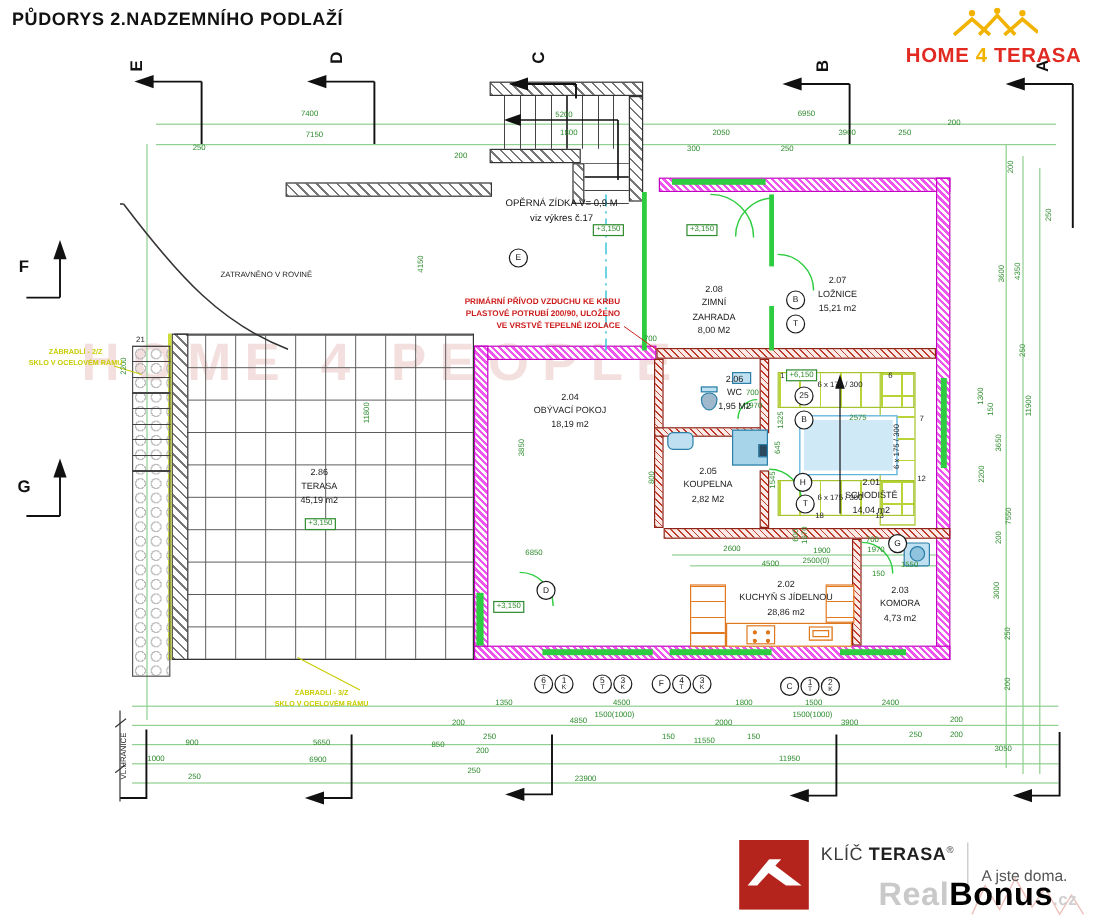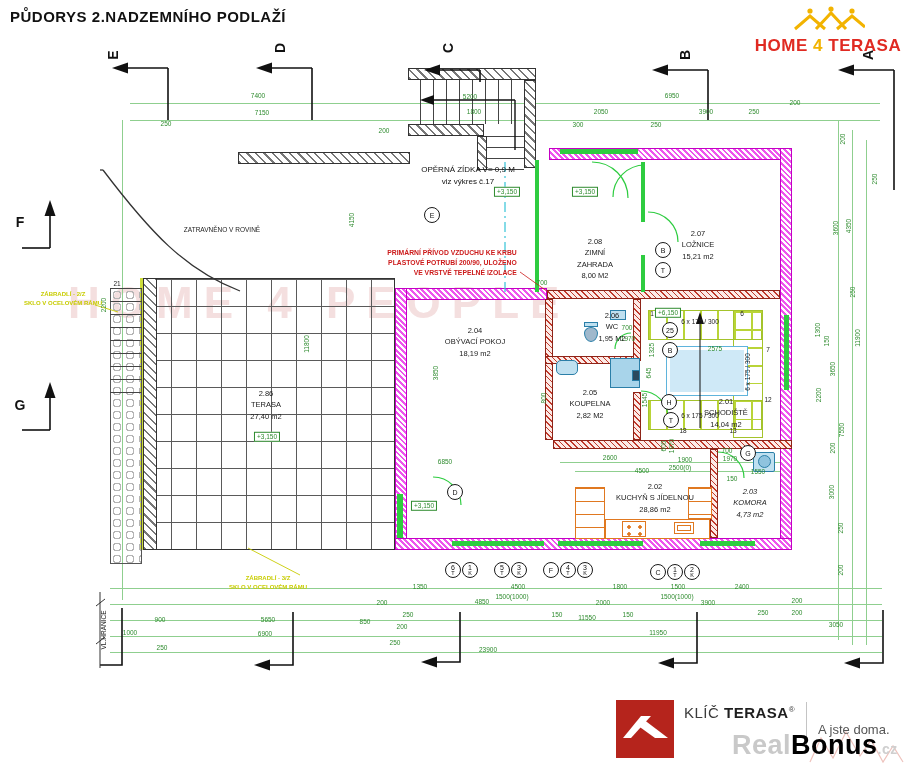--- a/index.html
+++ b/index.html
@@ -401,28 +401,28 @@
     <div class="marker" style="left: 675px; top: 572px;">
       <div>1</div>
       <div class="t2">T</div>
     </div>
     <div class="marker" style="left: 692px; top: 572px;">
       <div>2</div>
       <div class="t2">K</div>
     </div>
     <div class="roomlbl" style="left: 726px; top: 370px; margin-top: 43px;"><div>2.01</div><div>SCHODIŠTĚ</div><div>14,04 m2</div></div>
     <div class="roomlbl" style="left: 655px; top: 498px;"><div>2.02</div><div>KUCHYŇ S JÍDELNOU</div><div>28,86 m2</div></div>
-    <div class="roomlbl" style="left: 750px; top: 503px; font-style: italic;"><div>2.03</div><div>KOMORA</div><div>4,73 m2</div></div>
+    <div class="roomlbl" style="left: 750px; top: 503px;"><div>2.03</div><div>KOMORA</div><div>4,73 m2</div></div>
     <div class="roomlbl" style="left: 475px; top: 342px;"><div>2.04</div><div>OBÝVACÍ POKOJ</div><div>18,19 m2</div></div>
     <div class="roomlbl" style="left: 590px; top: 404px;"><div>2.05</div><div>KOUPELNA</div><div>2,82 M2</div></div>
     <div class="roomlbl" style="left: 612px; top: 327px;"><div>2.06</div><div>WC</div><div>1,95 M2</div></div>
     <div class="roomlbl" style="left: 698px; top: 245px;"><div>2.07</div><div>LOŽNICE</div><div>15,21 m2</div></div>
     <div class="roomlbl" style="left: 595px; top: 258px;"><div>2.08</div><div>ZIMNÍ
 ZAHRADA</div><div>8,00 M2</div></div>
-    <div class="roomlbl" style="left: 266px; top: 405px;"><div>2.86</div><div>TERASA</div><div>27,40 m2</div></div>
+    <div class="roomlbl" style="left: 266px; top: 405px;"><div>2.86</div><div>TERASA</div><div>45,19 m2</div></div>
   </div>
 
 <div class="title">PŮDORYS 2.NADZEMNÍHO PODLAŽÍ</div>
 
 <div class="h4p">
   <svg width="74" height="26" viewBox="0 0 74 26">
     <g stroke="#f2b300" stroke-width="3" fill="none">
       <path d="M4,23 L19,10 L34,23"></path>
       <path d="M25,23 L40,7 L55,23"></path>
       <path d="M46,23 L61,10 L74,21"></path>

